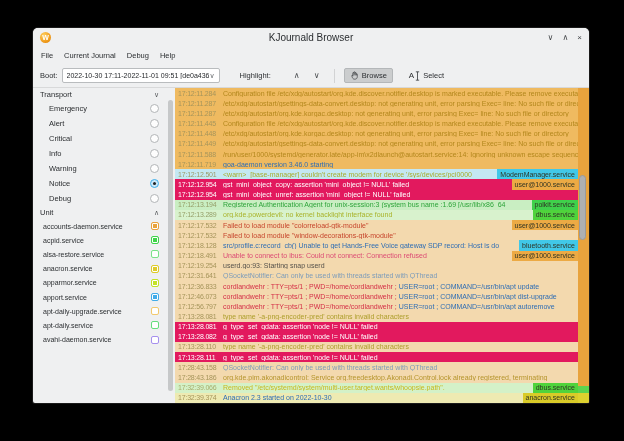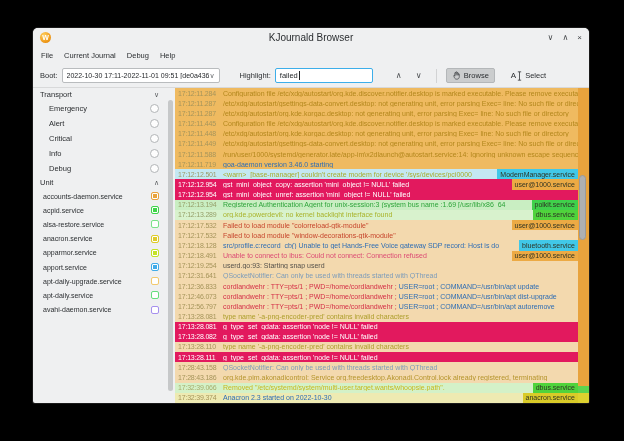--- a/index.html
+++ b/index.html
@@ -91,24 +91,20 @@
       <span class="menu-item">Help</span>
     </div>
 
   <div class="toolbar">
     <span>Boot:</span>
     <div class="combo">
       <span class="val">2022-10-30 17:11-2022-11-01 09:51 [de0a436</span>
       <span class="arrow">∨</span>
     </div>
     <span style="margin-left:16px;">Highlight:</span>
-    <div class="hl-input">
-      <span>failed</span>
-      <span class="caret"></span>
-    </div>
     <div class="navbtn first">∧</div>
     <div class="navbtn">∨</div>
     <div class="tb-sep"></div>
     <div class="btn pressed">
       <svg class="icon-svg" width="9" height="9" viewBox="0 0 16 16">
           <path d="M5 8V3.6a1 1 0 012 0V7m0-3.6V2.4a1 1 0 012 0V7m0-3.2a1 1 0 012 0V7.5m0-1.6a1 1 0 012 0V10c0 3-1.8 4.6-4.4 4.6-2.3 0-3.6-1.1-4.3-2.8L3.2 8.9c-.5-1 .9-1.9 1.6-1L5 8.6" fill="none" stroke="#3a3d40" stroke-width="1.2" stroke-linecap="round" stroke-linejoin="round"></path>
         </svg>
       <span>Browse</span>
     </div>
     <div class="btn flat">
@@ -140,20 +136,28 @@
           </div>
           <div class="pri-item">
             <span>Critical</span>
             <span class="radio"></span>
           </div>
           <div class="pri-item">
             <span>Info</span>
             <span class="radio"></span>
           </div>
           <div class="pri-item">
+            <span>Warning</span>
+            <span class="radio"></span>
+          </div>
+          <div class="pri-item">
+            <span>Notice</span>
+            <span class="radio on"></span>
+          </div>
+          <div class="pri-item">
             <span>Debug</span>
             <span class="radio"></span>
           </div>
         </div>
       <div class="sec-head">
         <span>Unit</span>
         <span class="chev">∧</span>
       </div>
       <div id="unit-list">
           <div class="unit-item">

